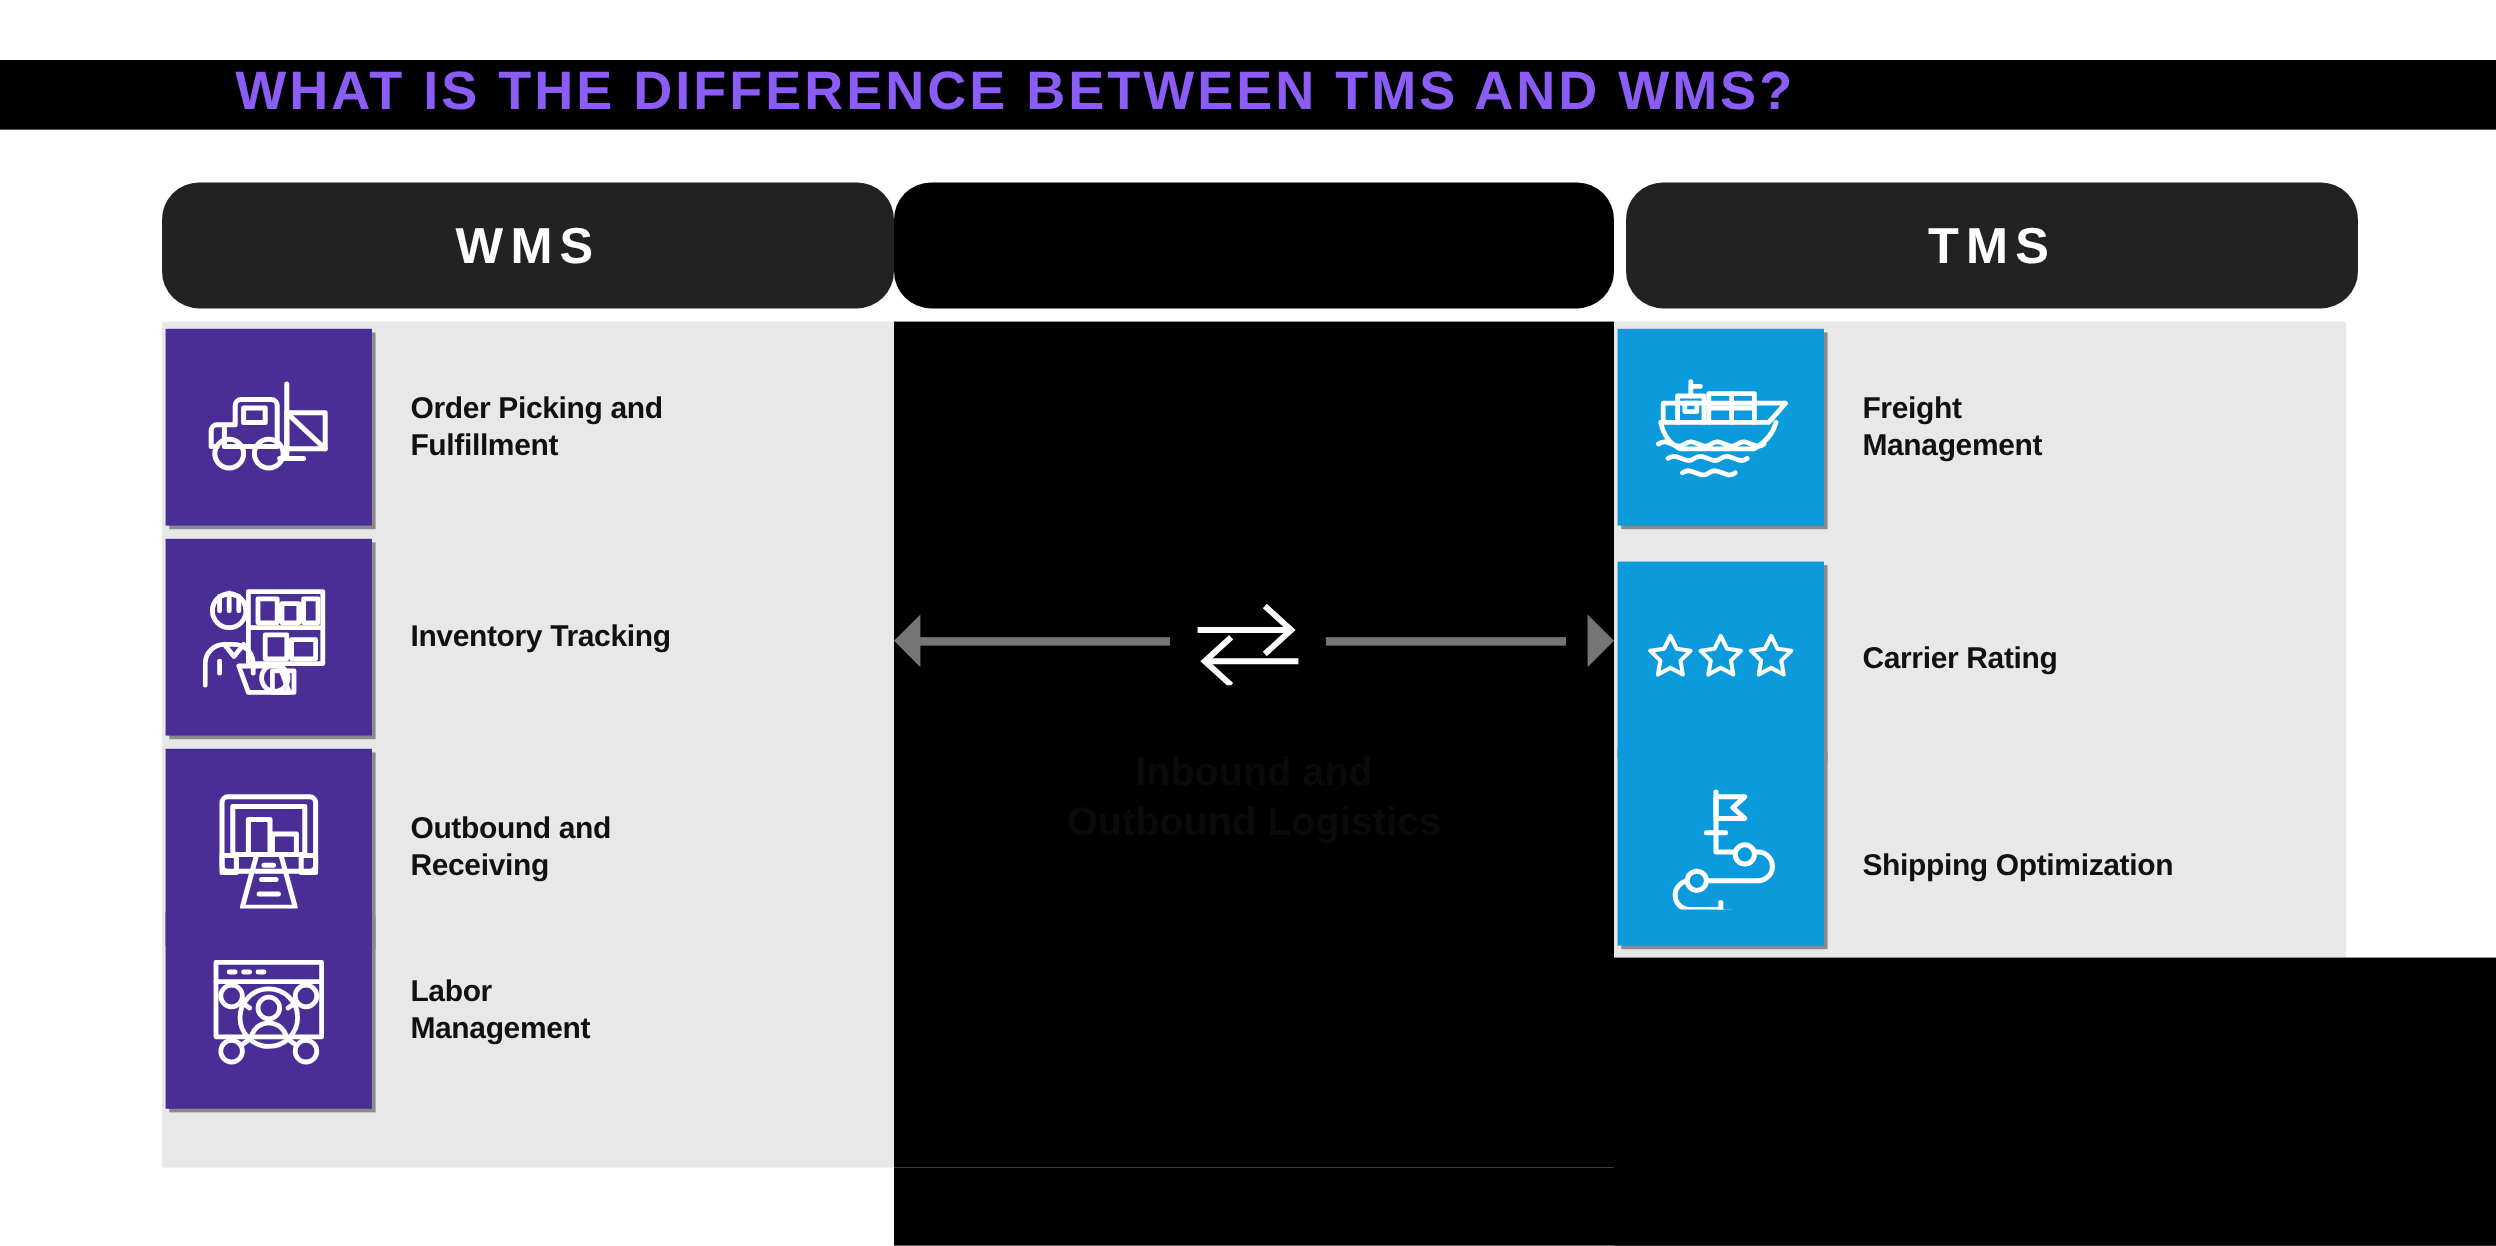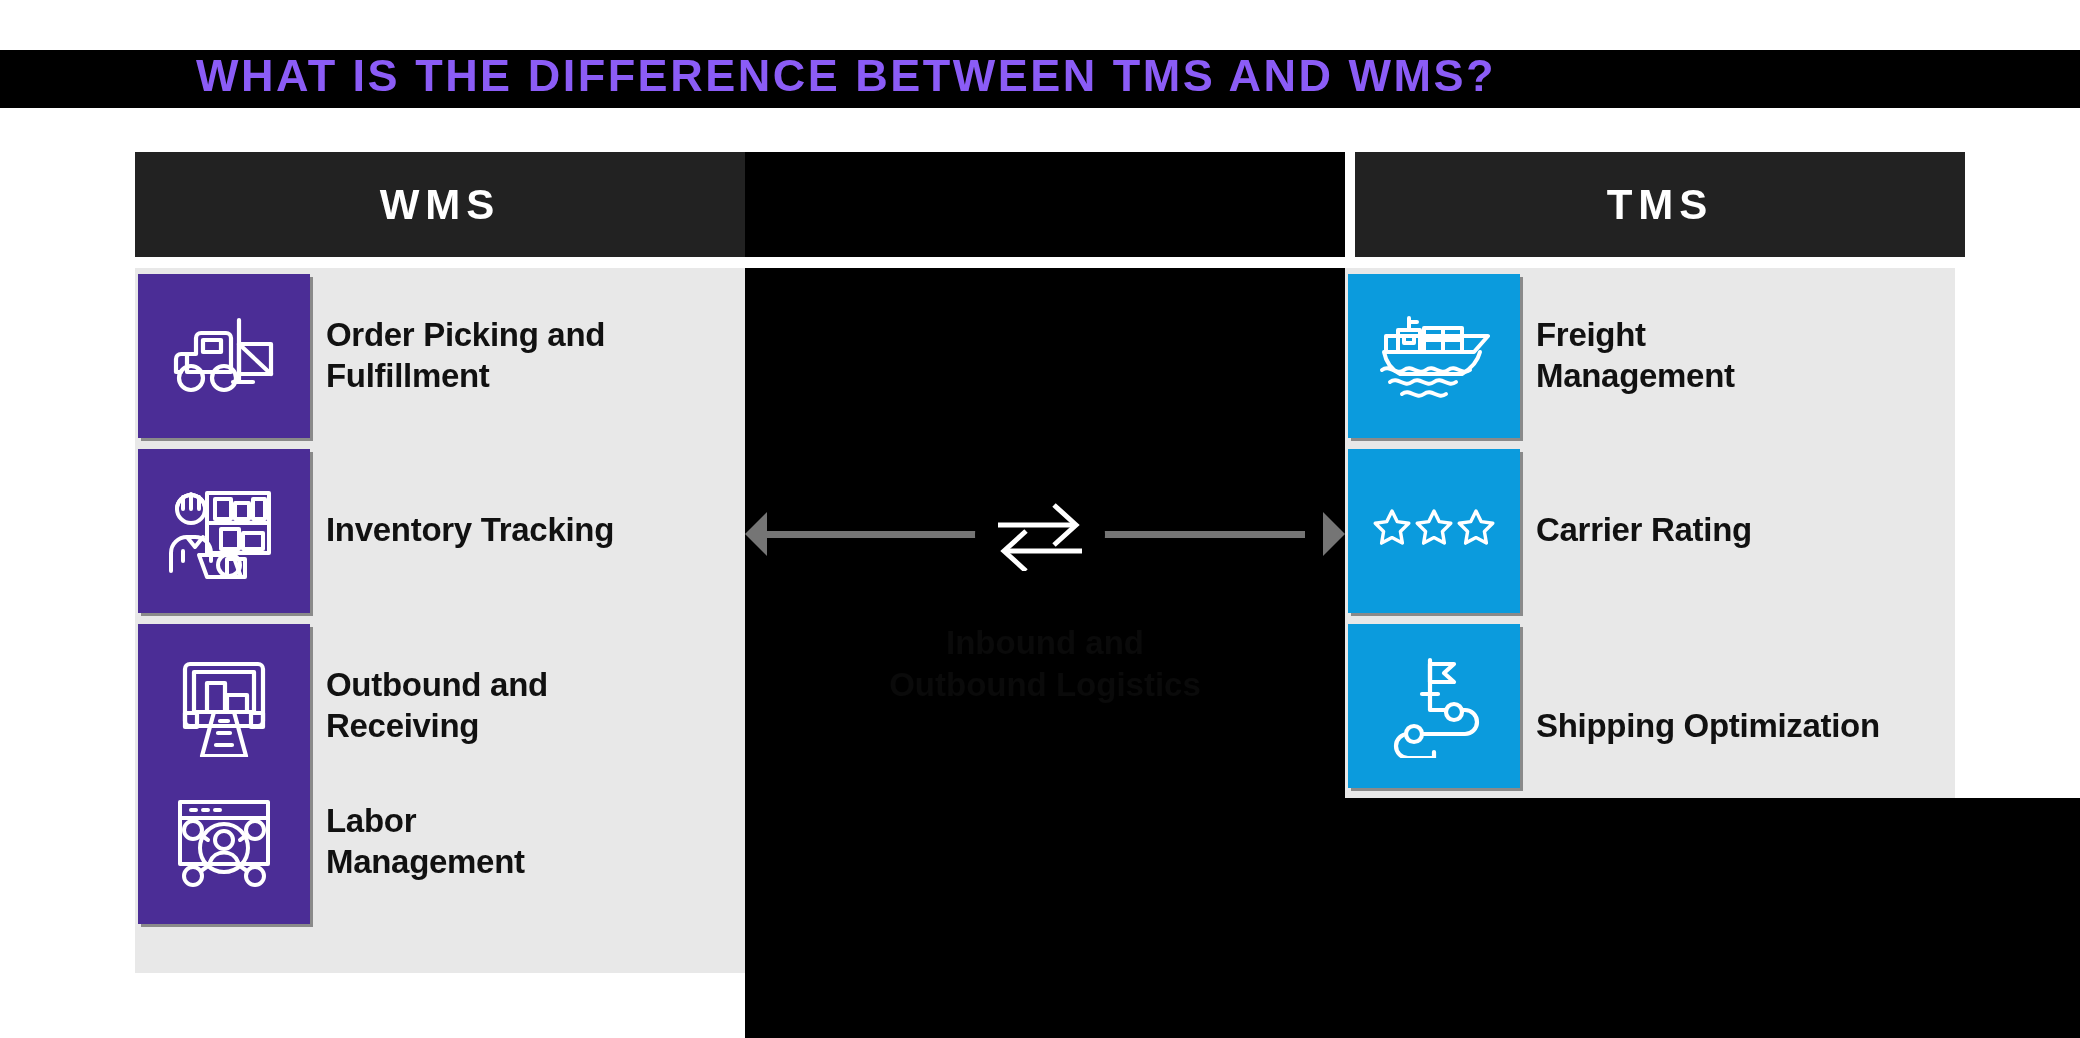--- a/index.html
+++ b/index.html
@@ -45,20 +45,21 @@
     top: 152px;
     height: 105px;
     background: #222222;
     color: #ffffff;
     font-size: 42px;
     font-weight: 700;
     letter-spacing: 6px;
     display: flex;
     align-items: center;
     justify-content: center;
+    border-radius: 31px;
   }
   #header-wms { left: 135px;  width: 610px; }
   #header-mid { left: 745px;  width: 600px; background: #000000; }
   #header-tms { left: 1345px; width: 610px; margin-left: 10px; }
 
   
   #panel-wms {
     position: absolute;
     left: 135px;
     top: 268px;
@@ -121,23 +122,23 @@
     justify-content: center;
     box-shadow: 3px 3px 0 0 #8a8a8a;
   }
   .tile-wms { background: #4b2d96; }
   .tile-tms { background: #0b9bdd; }
 
   .tile svg { display: block; }
 
   .row-label {
     flex: 1 1 auto;
-    padding-left: 16px;
+    padding-left: 32px;
     padding-right: 12px;
-    font-size: 33px;
+    font-size: 25px;
     font-weight: 700;
     line-height: 1.22;
     color: #111111;
     letter-spacing: -0.3px;
   }
 
   
   #connector-line-left {
     position: absolute;
     left: 760px;
@@ -296,21 +297,21 @@
       <path d="M12 72c8-6 14 6 22 0s14 6 22 0 14 6 22 0"></path>
       <path d="M24 84c8-6 14 6 22 0s14 6 22 0"></path>
     </svg>
   </div>
   <div class="row-label">
     <span>Freight</span><br>
     <span>Management</span>
   </div>
 </div>
 
-<div class="row row-right" style="top:443px">
+<div class="row row-right" style="top:462px">
   <div class="tile tile-tms">
     <svg width="124" height="48" viewBox="0 0 124 48" fill="none" stroke="#ffffff" stroke-width="3.4" stroke-linecap="round" stroke-linejoin="round">
       <path d="M20 4l5.2 10.6 11.6 1.7-8.4 8.2 2 11.6L20 30.6 9.6 36.1l2-11.6-8.4-8.2 11.6-1.7z"></path>
       <path d="M62 4l5.2 10.6 11.6 1.7-8.4 8.2 2 11.6L62 30.6l-10.4 5.5 2-11.6-8.4-8.2 11.6-1.7z"></path>
       <path d="M104 4l5.2 10.6 11.6 1.7-8.4 8.2 2 11.6L104 30.6l-10.4 5.5 2-11.6-8.4-8.2 11.6-1.7z"></path>
     </svg>
   </div>
   <div class="row-label">
     <span>Carrier Rating</span>
   </div>

